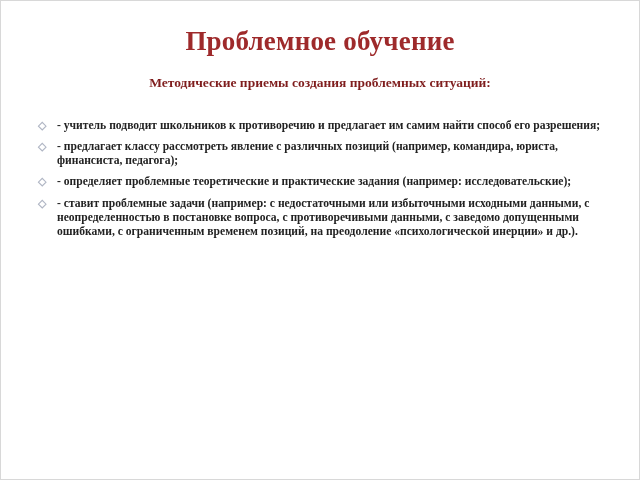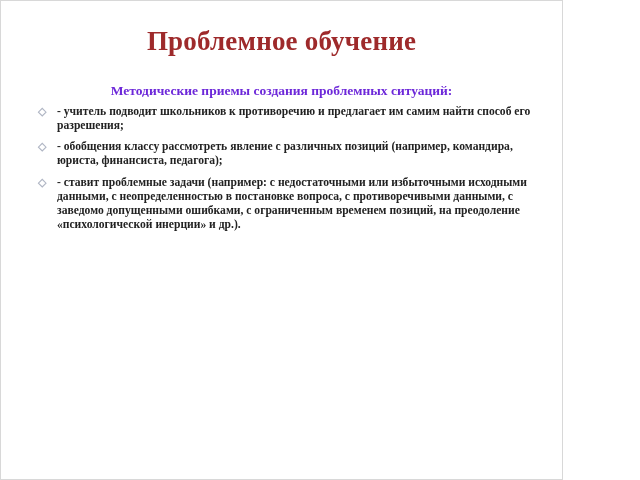--- a/index.html
+++ b/index.html
@@ -8,50 +8,50 @@
   }
   body {
     width: 640px;
     height: 480px;
     background: #ffffff;
     font-family: "Liberation Serif", serif;
     overflow: hidden;
   }
   .slide {
     position: relative;
-    width: 563px;
+    width: 640px;
     height: 480px;
     box-sizing: border-box;
     background: #ffffff;
     border: 1px solid #d8d8d8;
   }
   .title {
     margin: 0;
     padding: 26px 40px 0 40px;
     text-align: center;
     font-family: "Liberation Serif", serif;
     font-weight: bold;
     font-size: 27px;
     line-height: 1.1;
     color: #9E2A2B;
     letter-spacing: 0.2px;
   }
   .subtitle {
-    margin: 8px;
+    margin: 0;
     padding: 18px 46px 0 46px;
     text-align: center;
     font-family: "Liberation Serif", serif;
     font-weight: bold;
     font-size: 13.5px;
     line-height: 1.2;
-    color: #6d28d9;
+    color: #7f1d1d;
   }
   .content {
     position: absolute;
-    top: 104px;
+    top: 118px;
     left: 30px;
     right: 24px;
   }
   ul.bullets {
     list-style: none;
     margin: 0;
     padding: 0;
   }
   ul.bullets li {
     position: relative;
@@ -91,21 +91,25 @@
   <h2 class="subtitle">Методические приемы создания проблемных ситуаций:</h2>
 
   <div class="content">
     <ul class="bullets">
       <li>
         <span class="marker"></span>
         <span class="txt">-  учитель подводит школьников к противоречию и предлагает им самим найти способ его разрешения;</span>
       </li>
       <li>
         <span class="marker"></span>
-        <span class="txt">-  обобщения классу рассмотреть явление с различных позиций (например, командира, юриста, финансиста, педагога);</span>
+        <span class="txt">-  предлагает классу рассмотреть явление с различных позиций (например, командира, юриста, финансиста, педагога);</span>
+      </li>
+      <li>
+        <span class="marker"></span>
+        <span class="txt">-  определяет проблемные теоретические и практические задания (например: исследовательские);</span>
       </li>
       <li>
         <span class="marker"></span>
         <span class="txt">-  ставит проблемные задачи (например: с недостаточными или избыточными исходными данными, с неопределенностью в постановке вопроса, с противоречивыми данными, с заведомо допущенными ошибками, с ограниченным временем позиций, на преодоление «психологической инерции» и др.).</span>
       </li>
     </ul>
   </div>
 
 </div>
 

